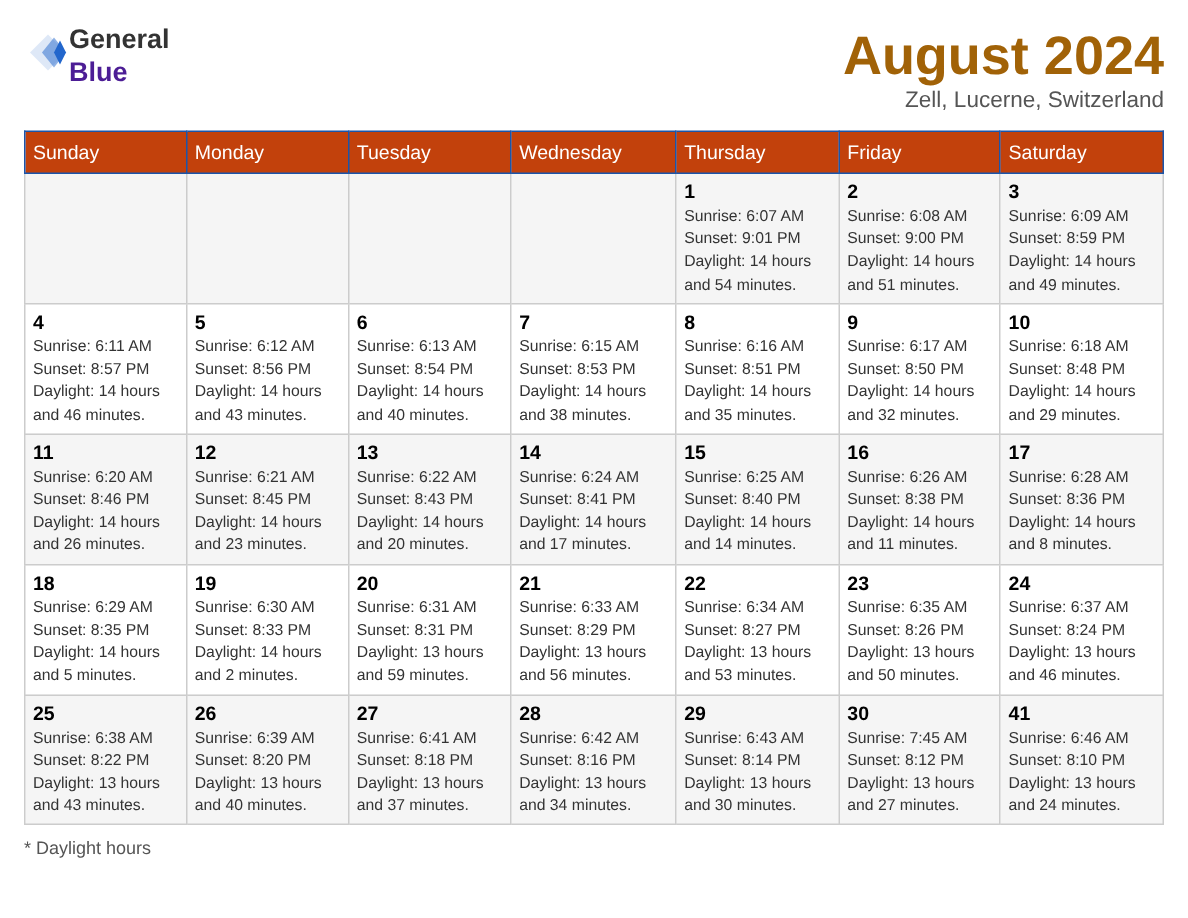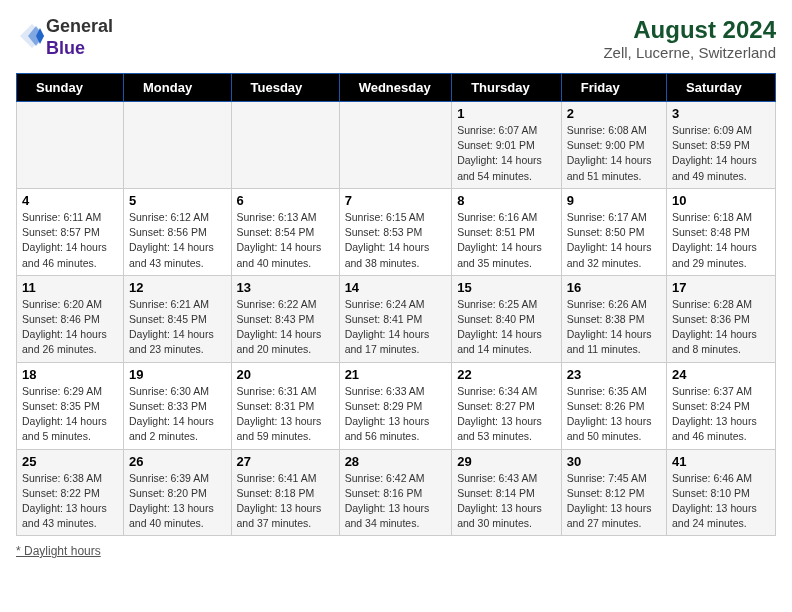--- a/index.html
+++ b/index.html
@@ -29,40 +29,40 @@
     .logo-text .blue { color: #4c1d95; }
     .logo-icon {
       width: 28px;
       height: 28px;
       margin-left: 2px;
     }
     .title-block {
       text-align: right;
     }
     .month-year {
-      font-size: 24px;
+      font-size: 36px;
       font-weight: bold;
-      color: #14532d;
+      color: #a16207;
     }
     .location {
       font-size: 15px;
       color: #555;
     }
     table {
       width: 100%;
       border-collapse: collapse;
       font-size: 11px;
     }
     thead th {
-      background: #000000;
+      background: #c2410c;
       color: #fff;
       text-align: left;
-      padding: 6px 19px;
+      padding: 6px 5px;
       font-size: 13px;
-      font-weight: bold;
+      font-weight: normal;
       border: 1px solid #1a55aa;
     }
     tbody td {
       border: 1px solid #ccc;
       vertical-align: top;
       padding: 4px 5px;
       width: 113px;
       min-height: 80px;
     }
     .day-num {
@@ -76,21 +76,20 @@
       line-height: 1.45;
     }
     .empty-cell { background: #fff; }
     tbody tr:nth-child(odd) td { background: #f5f5f5; }
     tbody tr:nth-child(even) td { background: #fff; }
     .footer {
       margin-top: 8px;
       font-size: 12px;
       color: #555;
       text-align: left;
-      text-decoration: underline;
     }
   </style>
 </head>
 <body>
 
 <div class="header">
   <div class="logo">
     <div>
       <svg class="logo-icon" viewBox="0 0 28 28">
         <polygon points="14,2 26,14 14,26 2,14" fill="#2266cc" opacity="0.15"></polygon>

